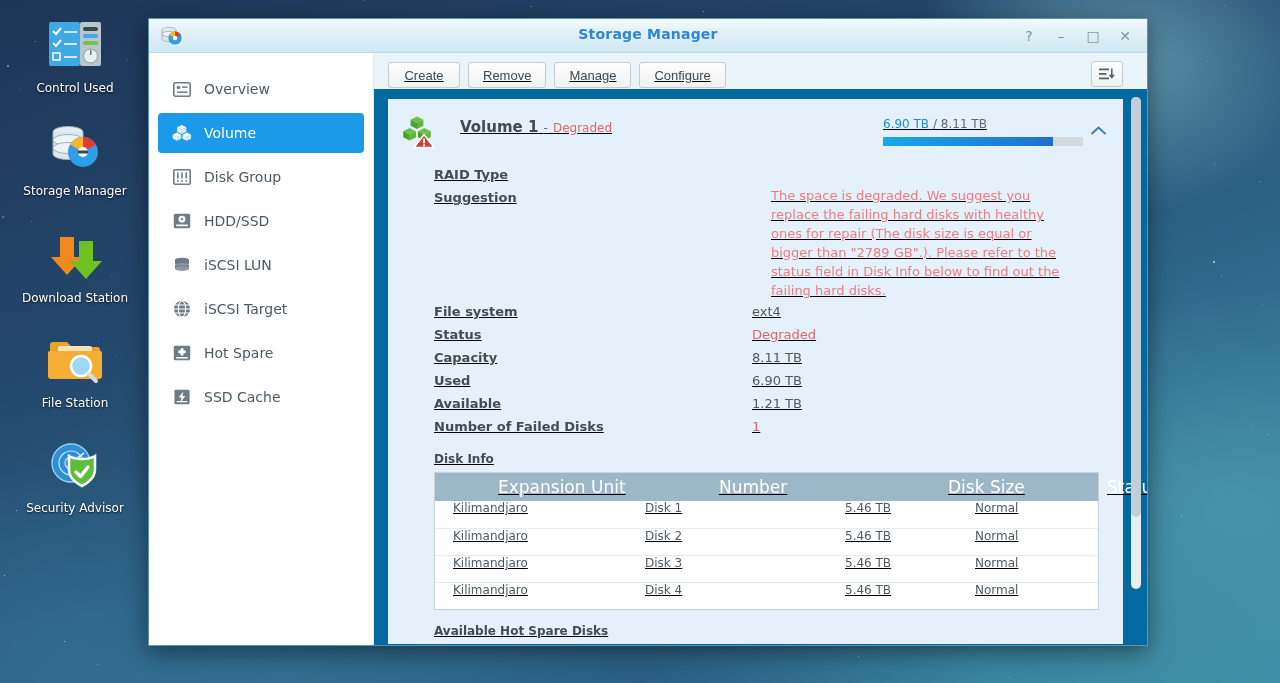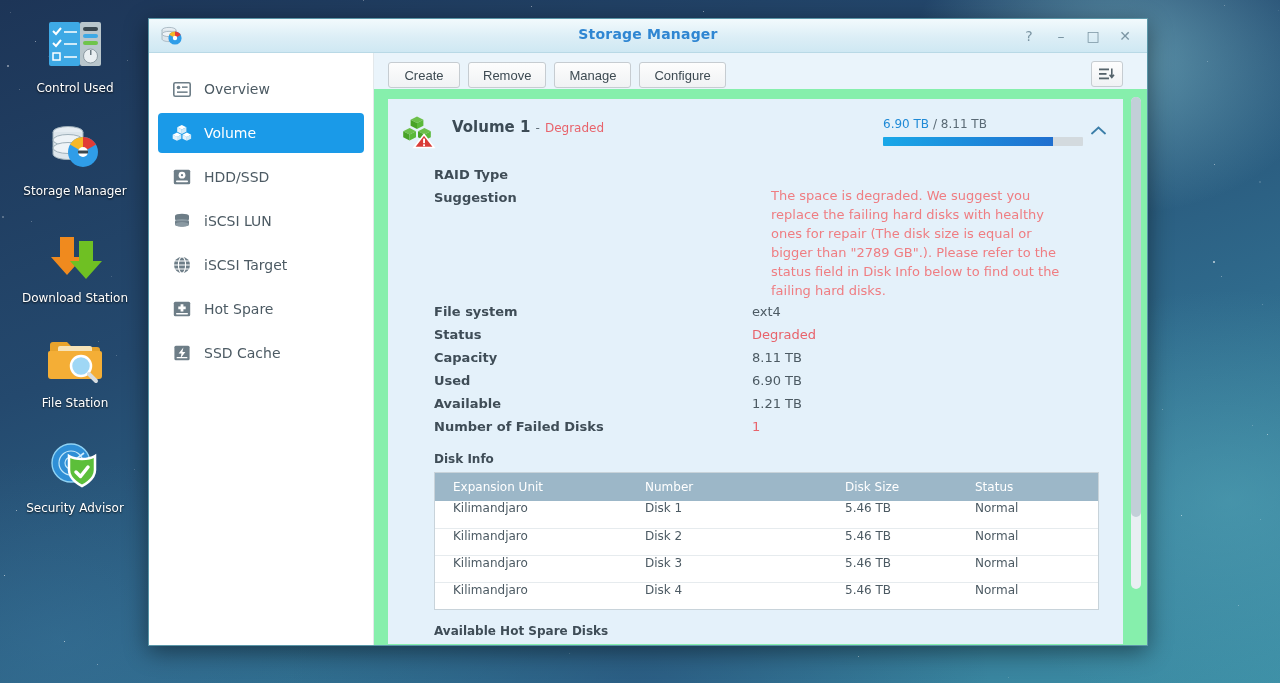--- a/index.html
+++ b/index.html
@@ -53,59 +53,59 @@
   .sidebar { width:225px; background:#fff; padding-top:12px; border-right:1px solid #e3e8eb; }
   .nav-item {
     display:flex; align-items:center; gap:12px; height:40px; margin:4px 9px;
     padding-left:14px; border-radius:4px; cursor:pointer;
     font-size:14px; color:#4c5a63;
   }
   .nav-item.active { background:#1a9ae8; color:#fff; }
   .nav-icon { width:20px; height:20px; display:flex; align-items:center; justify-content:center; flex:0 0 20px; }
 
   .content {
-    flex:1; background:#86efac; position:relative; overflow:hidden;
+    flex:1; background:#0369a1; position:relative; overflow:hidden;text-decoration:underline;
   }
   .toolbar { height:36px; padding:8px 0 0 14px; display:flex; align-items:center; gap:8px; background:#eaf4fb; }
   .tbtn {
     height:26px; min-width:72px; padding:0 14px; font-size:13px; color:#3d4a52;
     background:linear-gradient(#fdfdfd,#f0f2f4); border:1px solid #c6ccd1; border-radius:3px;
     cursor:pointer;
   }
   .sortbtn {
     position:absolute; right:24px; top:8px; width:32px; height:26px;
     background:linear-gradient(#fdfdfd,#f0f2f4); border:1px solid #c6ccd1; border-radius:3px;
     display:flex; align-items:center; justify-content:center; cursor:pointer;
   }
 
   .panel { margin:10px 24px 0 14px; background:#e4f1fa; padding:10px 0 0 0; position:relative; }
   .vol-head { display:flex; align-items:flex-start; padding:4px 10px 0 14px; }
   .vol-ico { width:34px; height:34px; position:relative; flex:0 0 34px; margin-top:2px; }
-  .vol-titlewrap { margin-left:16px; padding-top:4px; }
+  .vol-titlewrap { margin-left:24px; padding-top:4px; }
   .vol-title { font-size:15px; font-weight:bold; color:#3c4b55; display:inline; }
   .vol-dash { font-size:12px; color:#63707a; display:inline; }
   .vol-status { font-size:12px; color:#e8636b; display:inline; }
   .cap-wrap { margin-left:auto; width:200px; padding-top:4px; }
   .cap-text { font-size:12px; color:#5a6a75; }
   .cap-used { color:#1f8ad6; }
   .cap-bar { margin-top:6px; height:9px; background:#d3dade; border-radius:1px; overflow:hidden; }
   .cap-fill { height:100%; background:linear-gradient(90deg,#19a8e8,#1f6fcf); }
   .chev { width:30px; text-align:center; padding-top:8px; color:#4a5a66; font-size:15px; cursor:pointer; }
 
   .props { padding:14px 10px 0 46px; }
   .prow { display:flex; font-size:13px; line-height:23px; }
   .pkey { width:318px; font-weight:bold; color:#3f4d57; flex:0 0 318px; }
   .pval { color:#4c5a63; }
   .pval.red { color:#e8636b; }
   .pval.sugg { color:#ef7d82; max-width:305px; line-height:19px;margin-left:19px; }
 
   .sect-title { font-size:12px; font-weight:bold; color:#3f4d57; padding:14px 0 6px 46px; }
   .tbl { margin:0 24px 0 46px; border:1px solid #c8d3da; background:#fff; }
   .tbl .thead { display:flex; background:#9cb7c8; height:28px; align-items:center; }
-  .tbl .th { font-size:12px; color:#fff; padding-left:18px; }
+  .tbl .th { font-size:17px; color:#fff; padding-left:34px;margin-left:29px; }
   .tbl .tr { display:flex; height:27px; align-items:flex-start; border-top:1px solid #e6ebee; }
   .tbl .tr:first-child { border-top:none; }
   .tbl .td { font-size:12px; color:#4c5a63; padding-left:18px; }
   .c1 { width:192px; flex:0 0 192px; }
   .c2 { width:200px; flex:0 0 200px; }
   .c3 { width:130px; flex:0 0 130px; }
   .c4 { flex:1; }
   .ok { color:#54a13f; }
 
   .vscroll { position:absolute; right:6px; top:44px; width:10px; height:492px; background:#e9eff3; border-radius:5px; }
@@ -395,20 +395,34 @@
               <path d="M.7 10.7v4l4.3 2.1v-4z" fill="#e6f3fb"></path>
               <path d="M9.3 10.7v4L5 16.8v-4z" fill="#cfe9f8"></path>
             <path d="M14.8 8.6l4.3 2.1-4.3 2.2-4.3-2.2z" fill="#fff"></path>
               <path d="M10.5 10.7v4l4.3 2.1v-4z" fill="#e6f3fb"></path>
               <path d="M19.1 10.7v4l-4.3 2.1v-4z" fill="#cfe9f8"></path>
           </svg>
         </span>
         <span>Volume</span>
       </div>
 
+      <div class="nav-item">
+        <span class="nav-icon">
+          <svg width="18" height="16" viewBox="0 0 18 16">
+              <rect x=".8" y=".8" width="16.4" height="14.4" rx="1" fill="none" stroke="#6d7d87" stroke-width="1.6"></rect>
+              <rect x="4" y="3.5" width="1.6" height="6" fill="#6d7d87"></rect>
+              <rect x="8.2" y="3.5" width="1.6" height="6" fill="#6d7d87"></rect>
+              <rect x="12.4" y="3.5" width="1.6" height="6" fill="#6d7d87"></rect>
+              <circle cx="4.8" cy="12" r=".9" fill="#6d7d87"></circle>
+              <circle cx="9" cy="12" r=".9" fill="#6d7d87"></circle>
+              <circle cx="13.2" cy="12" r=".9" fill="#6d7d87"></circle>
+            </svg>
+        </span>
+        <span>Disk Group</span>
+      </div>
 
       <div class="nav-item">
         <span class="nav-icon">
           <svg width="18" height="16" viewBox="0 0 18 16">
               <rect x=".8" y=".8" width="16.4" height="14.4" rx="1.5" fill="#6d7d87"></rect>
               <circle cx="9" cy="6.2" r="3.4" fill="#fff"></circle>
               <circle cx="9" cy="6.2" r="1.1" fill="#6d7d87"></circle>
               <rect x="3" y="11.6" width="12" height="1.6" rx=".8" fill="#fff"></rect>
             </svg>
         </span>

